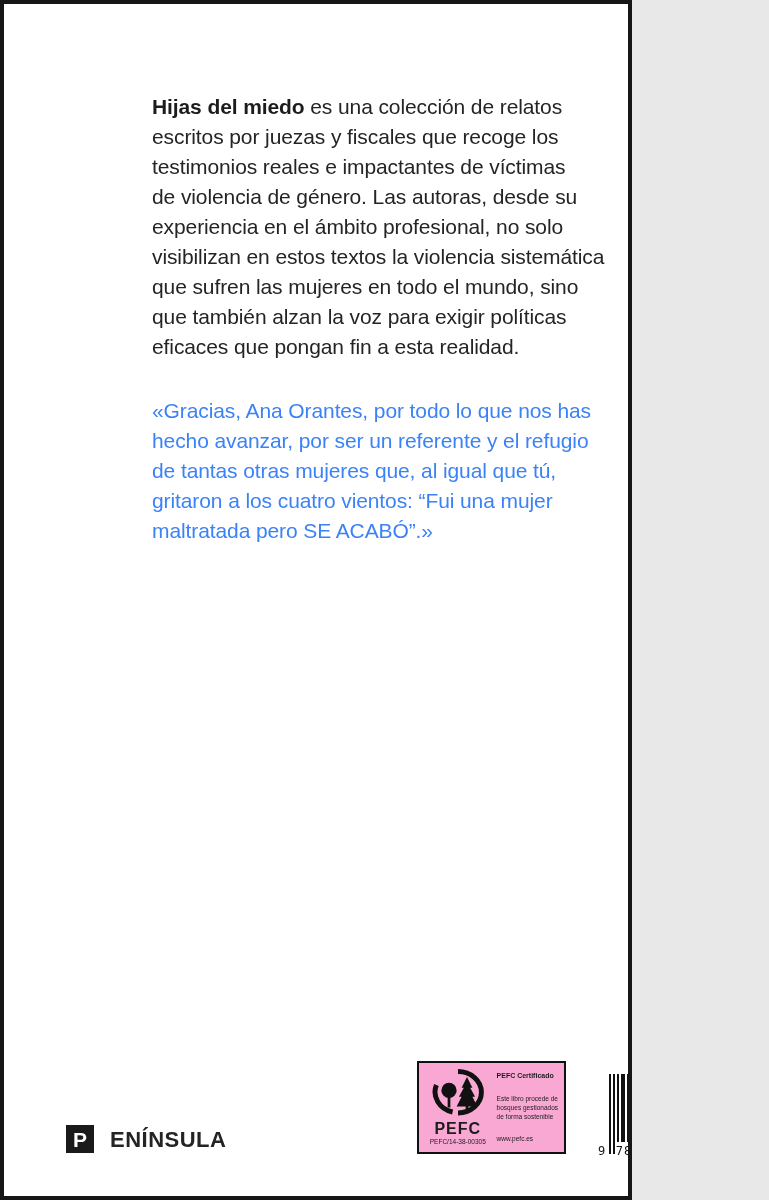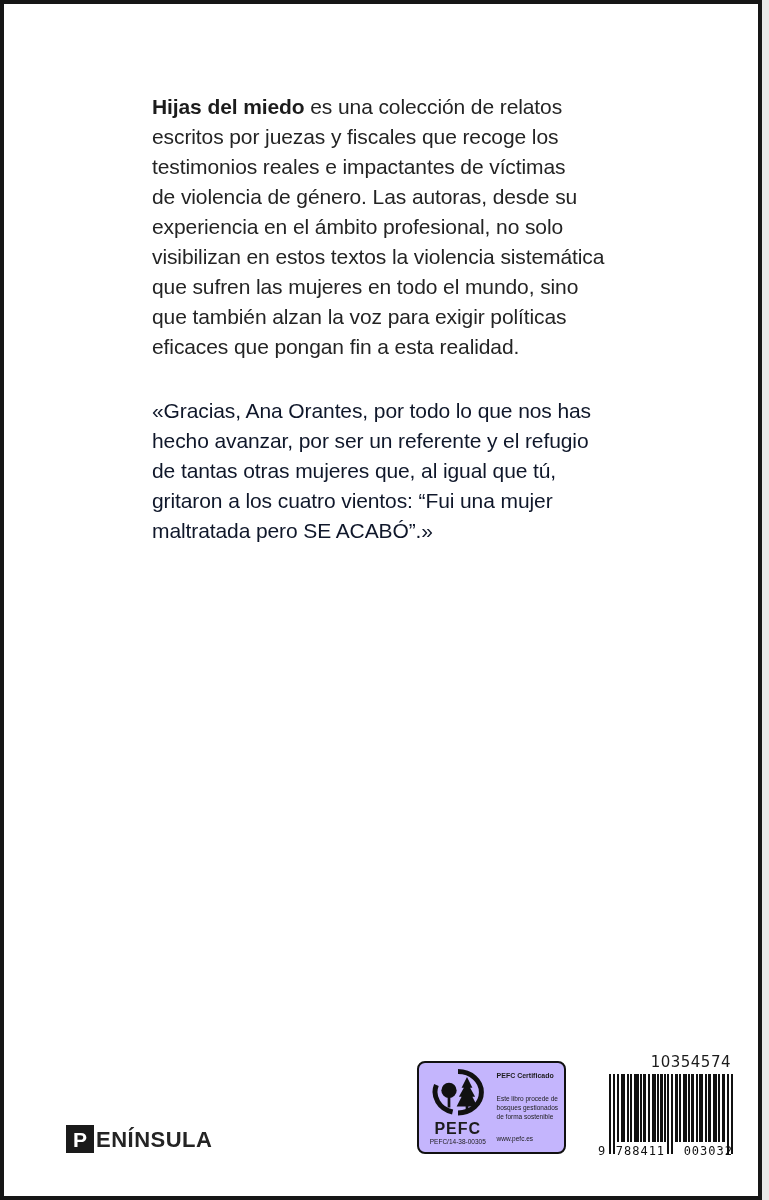--- a/index.html
+++ b/index.html
@@ -1,61 +1,61 @@
 <!DOCTYPE html>
 <html><head>
 <meta charset="utf-8">
 <style>
   html,body{margin:0;padding:0;background:#e8e8e8;}
   .cover{
     position:relative;
-    width:762px;height:1200px;
+    width:632px;height:1200px;
     background:#ffffff;
     border:4px solid #161616;
     box-sizing:border-box;
     overflow:hidden;
     font-family:"Liberation Sans","DejaVu Sans",sans-serif;
     color:#242424;
   }
   
   .text-col{
     position:absolute;left:148px;top:88px;width:482px;
   }
   .para{
     margin:0 0 34px 0;
     font-size:21px;
     line-height:30px;
     letter-spacing:-0.1px;
     white-space:pre;
     color:#242424;
   }
   .para strong{font-weight:700;color:#1c1c1c;}
-  .para.red{color:#0f172a;}
+  .para.red{color:#3b82f6;}
   .para.right{text-align:right;}
   
   .publisher{
     position:absolute;left:62px;top:1121px;
     display:flex;align-items:flex-end;
   }
   .p-square{
     width:28px;height:28px;background:#1a1a1a;
     display:flex;align-items:center;justify-content:center;
     color:#ffffff;font-weight:700;font-size:21px;line-height:1;
   }
   .p-rest{
     font-weight:700;font-size:22px;line-height:1;
     letter-spacing:0.5px;color:#242424;
-    padding-left:2px;padding-bottom:2px;
+    padding-left:16px;padding-bottom:2px;
   }
   
   .pefc-box{
     position:absolute;left:413px;top:1057px;
     width:149px;height:93px;box-sizing:border-box;
-    border:2px solid #111;border-radius:8px;
-    background:#c4b5fd;
+    border:2px solid #111;border-radius:0;
+    background:#f9a8d4;
     display:flex;flex-direction:row;
     padding:5px 6px 4px 6px;
     color:#1c1c1c;
   }
   .pefc-left{
     width:66px;display:flex;flex-direction:column;align-items:center;
   }
   .pefc-left svg{display:block;}
   .pefc-word{font-weight:700;font-size:16px;line-height:15px;letter-spacing:1px;margin-top:1px;}
   .pefc-license{font-size:6.5px;line-height:8px;margin-top:2px;white-space:nowrap;}

